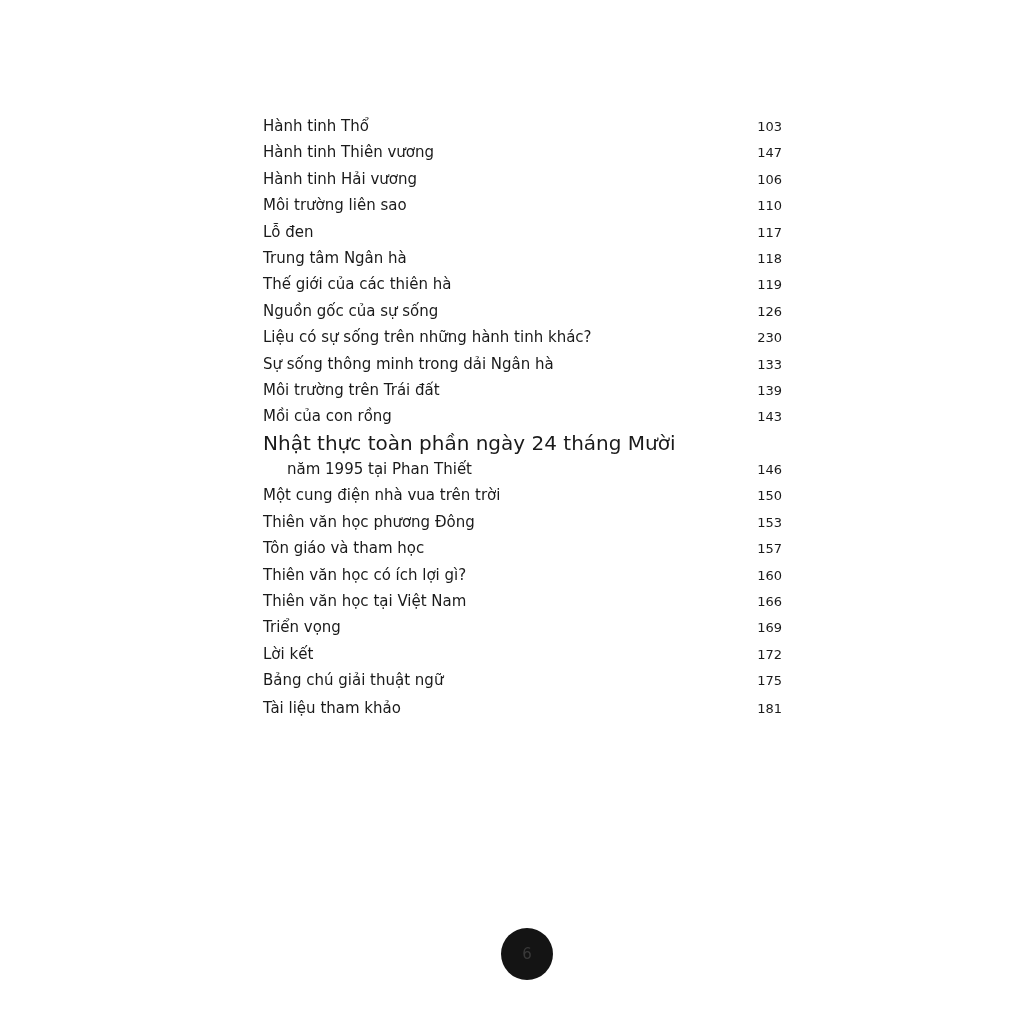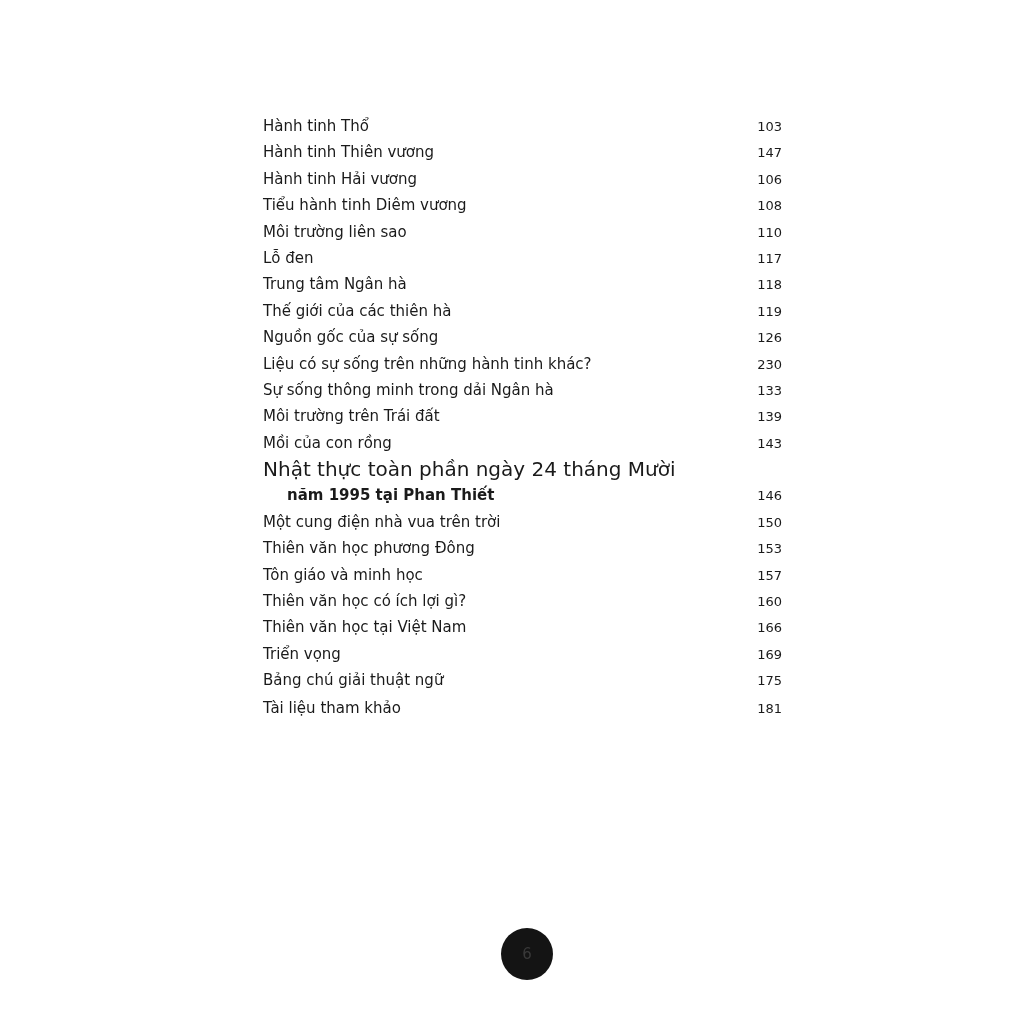--- a/index.html
+++ b/index.html
@@ -39,21 +39,21 @@
       top: 1px;
       border-bottom: none;
     }
     .toc-dots::before {
       content: "........................................................................................................................................................................";
       letter-spacing: 0.5px;
       font-size: 12px;
       color: #222;
     }
     .toc-page { flex: 0 0 auto; padding-left: 1px; font-size: 13px; margin-left: 21px; }
-    .toc-indent { padding-left: 24px; font-weight: bold; }
+    .toc-indent { padding-left: 24px; }
     .toc-heading-line {
       height: 26.4px;
       line-height: 26.4px;
       font-size: 20px;
       white-space: nowrap;
     }
     .page-badge {
       position: absolute;
       left: 501px;
       top: 928px;
@@ -79,25 +79,20 @@
     </div>
   <div class="toc-row">
       <span class="toc-title">Hành tinh Thiên vương </span>
       <span class="toc-dots"></span>
       <span class="toc-page"> 147</span>
     </div>
   <div class="toc-row">
       <span class="toc-title">Hành tinh Hải vương</span>
       <span class="toc-dots"></span>
       <span class="toc-page"> 106</span>
-    </div>
-  <div class="toc-row">
-      <span class="toc-title">Tiểu hành tinh Diêm vương </span>
-      <span class="toc-dots"></span>
-      <span class="toc-page">108</span>
     </div>
   <div class="toc-row">
       <span class="toc-title">Môi trường liên sao</span>
       <span class="toc-dots"></span>
       <span class="toc-page">110</span>
     </div>
   <div class="toc-row">
       <span class="toc-title">Lỗ đen</span>
       <span class="toc-dots"></span>
       <span class="toc-page">117</span>
@@ -149,40 +144,45 @@
       <span class="toc-title">Một cung điện nhà vua trên trời </span>
       <span class="toc-dots"></span>
       <span class="toc-page"> 150</span>
     </div>
   <div class="toc-row">
       <span class="toc-title">Thiên văn học phương Đông </span>
       <span class="toc-dots"></span>
       <span class="toc-page">153</span>
     </div>
   <div class="toc-row">
-      <span class="toc-title">Tôn giáo và minh học</span>
+      <span class="toc-title">Tôn giáo và tham học</span>
       <span class="toc-dots"></span>
       <span class="toc-page">157</span>
     </div>
   <div class="toc-row">
       <span class="toc-title">Thiên văn học có ích lợi gì? </span>
       <span class="toc-dots"></span>
       <span class="toc-page"> 160</span>
     </div>
   <div class="toc-row">
       <span class="toc-title">Thiên văn học tại Việt Nam</span>
       <span class="toc-dots"></span>
       <span class="toc-page">166</span>
     </div>
   <div class="toc-row">
       <span class="toc-title">Triển vọng</span>
       <span class="toc-dots"></span>
       <span class="toc-page">169</span>
     </div>
   <div class="toc-row">
+      <span class="toc-title">Lời kết</span>
+      <span class="toc-dots"></span>
+      <span class="toc-page">172</span>
+    </div>
+  <div class="toc-row">
       <span class="toc-title">Bảng chú giải thuật ngữ </span>
       <span class="toc-dots"></span>
       <span class="toc-page">175</span>
     </div>
   <div class="toc-row tall">
       <span class="toc-title">Tài liệu tham khảo </span>
       <span class="toc-dots"></span>
       <span class="toc-page">181</span>
     </div>
 </div>

